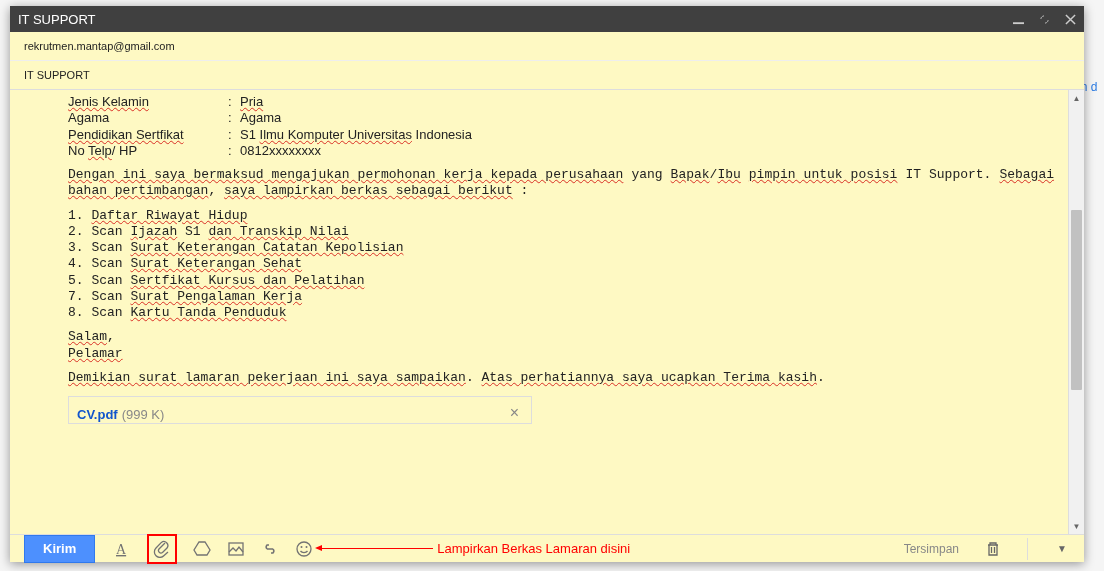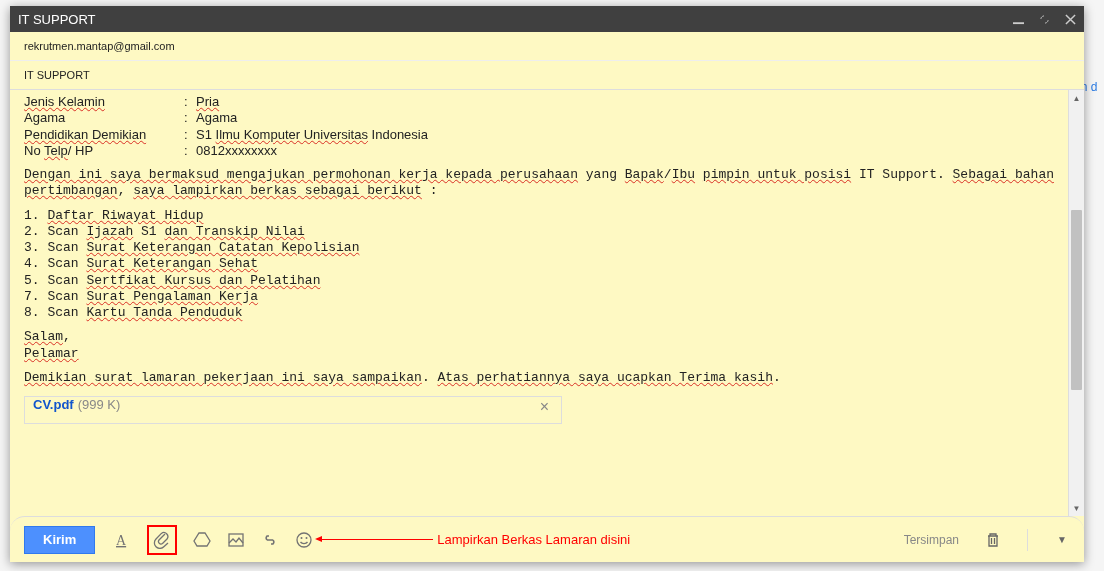--- a/index.html
+++ b/index.html
@@ -60,20 +60,21 @@
       padding: 8px 14px;
       border-bottom: 1px solid #eee;
       font-size: 11px;
       color: #222;
     }
     .header-row:last-child { border-bottom: none; }
     .body-wrap {
       flex: 1;
       position: relative;
       display: flex;
+      margin-left: 44px;
     }
     .body-content {
       flex: 1;
       padding: 4px 14px 6px 14px;
       font-size: 13px;
       color: #222;
       line-height: 1.25;
       overflow: hidden;
     }
     .spellerr {
@@ -111,39 +112,38 @@
     }
     .info-row {
       display: flex;
       margin-bottom: 0px;
     }
     .info-label { width: 160px; }
     .info-sep { width: 12px; }
     .attachment-chip {
       margin-top: 10px;
       border: 1px solid #ddd;
-      width: 538px;
+      width: 464px;
       height: 28px;
       display: flex;
-      align-items: flex-start;
+      align-items: flex-end;
       padding: 0 8px;
       font-size: 13px;
     }
     .attachment-name { color: #1155cc; font-weight: bold; }
     .attachment-size { color: #888; margin-left: 4px; flex: 1; }
     .attachment-remove { color: #888; cursor: pointer; font-size: 16px; padding: 0 4px; }
     .footer {
       border-top: 1px solid #ddd;
-      height: 46px;
+      height: 28px;
       display: flex;
       align-items: center;
       padding: 0 14px;
       gap: 12px;
       position: relative;
-      border-radius: 15px;
     }
     .send-btn {
       background: #4d90fe;
       color: #fff;
       border: 1px solid #3079ed;
       height: 28px;
       padding: 0 18px;
       font-size: 13px;
       font-weight: bold;
       cursor: pointer;
@@ -256,21 +256,21 @@
           <span class="info-label"><span class="spellerr">Jenis Kelamin</span></span>
           <span class="info-sep">:</span>
           <span class="spellerr">Pria</span>
         </div>
       <div class="info-row">
           <span class="info-label">Agama</span>
           <span class="info-sep">:</span>
           <span>Agama</span>
         </div>
       <div class="info-row">
-          <span class="info-label"><span class="spellerr">Pendidikan Demikian</span></span>
+          <span class="info-label"><span class="spellerr">Pendidikan Sertfikat</span></span>
           <span class="info-sep">:</span>
           <span>S1 <span class="spellerr">Ilmu Komputer Universitas</span> Indonesia</span>
         </div>
       <div class="info-row">
           <span class="info-label">No <span class="spellerr">Telp</span>/ HP</span>
           <span class="info-sep">:</span>
           <span>0812xxxxxxxx</span>
         </div>
 
       <div class="body-para"><span class="spellerr">Dengan ini saya bermaksud mengajukan permohonan kerja kepada perusahaan</span> yang <span class="spellerr">Bapak</span>/<span class="spellerr">Ibu</span> <span class="spellerr">pimpin untuk posisi</span> IT Support. <span class="spellerr">Sebagai bahan pertimbangan</span>, <span class="spellerr">saya lampirkan berkas sebagai berikut</span> :</div>

